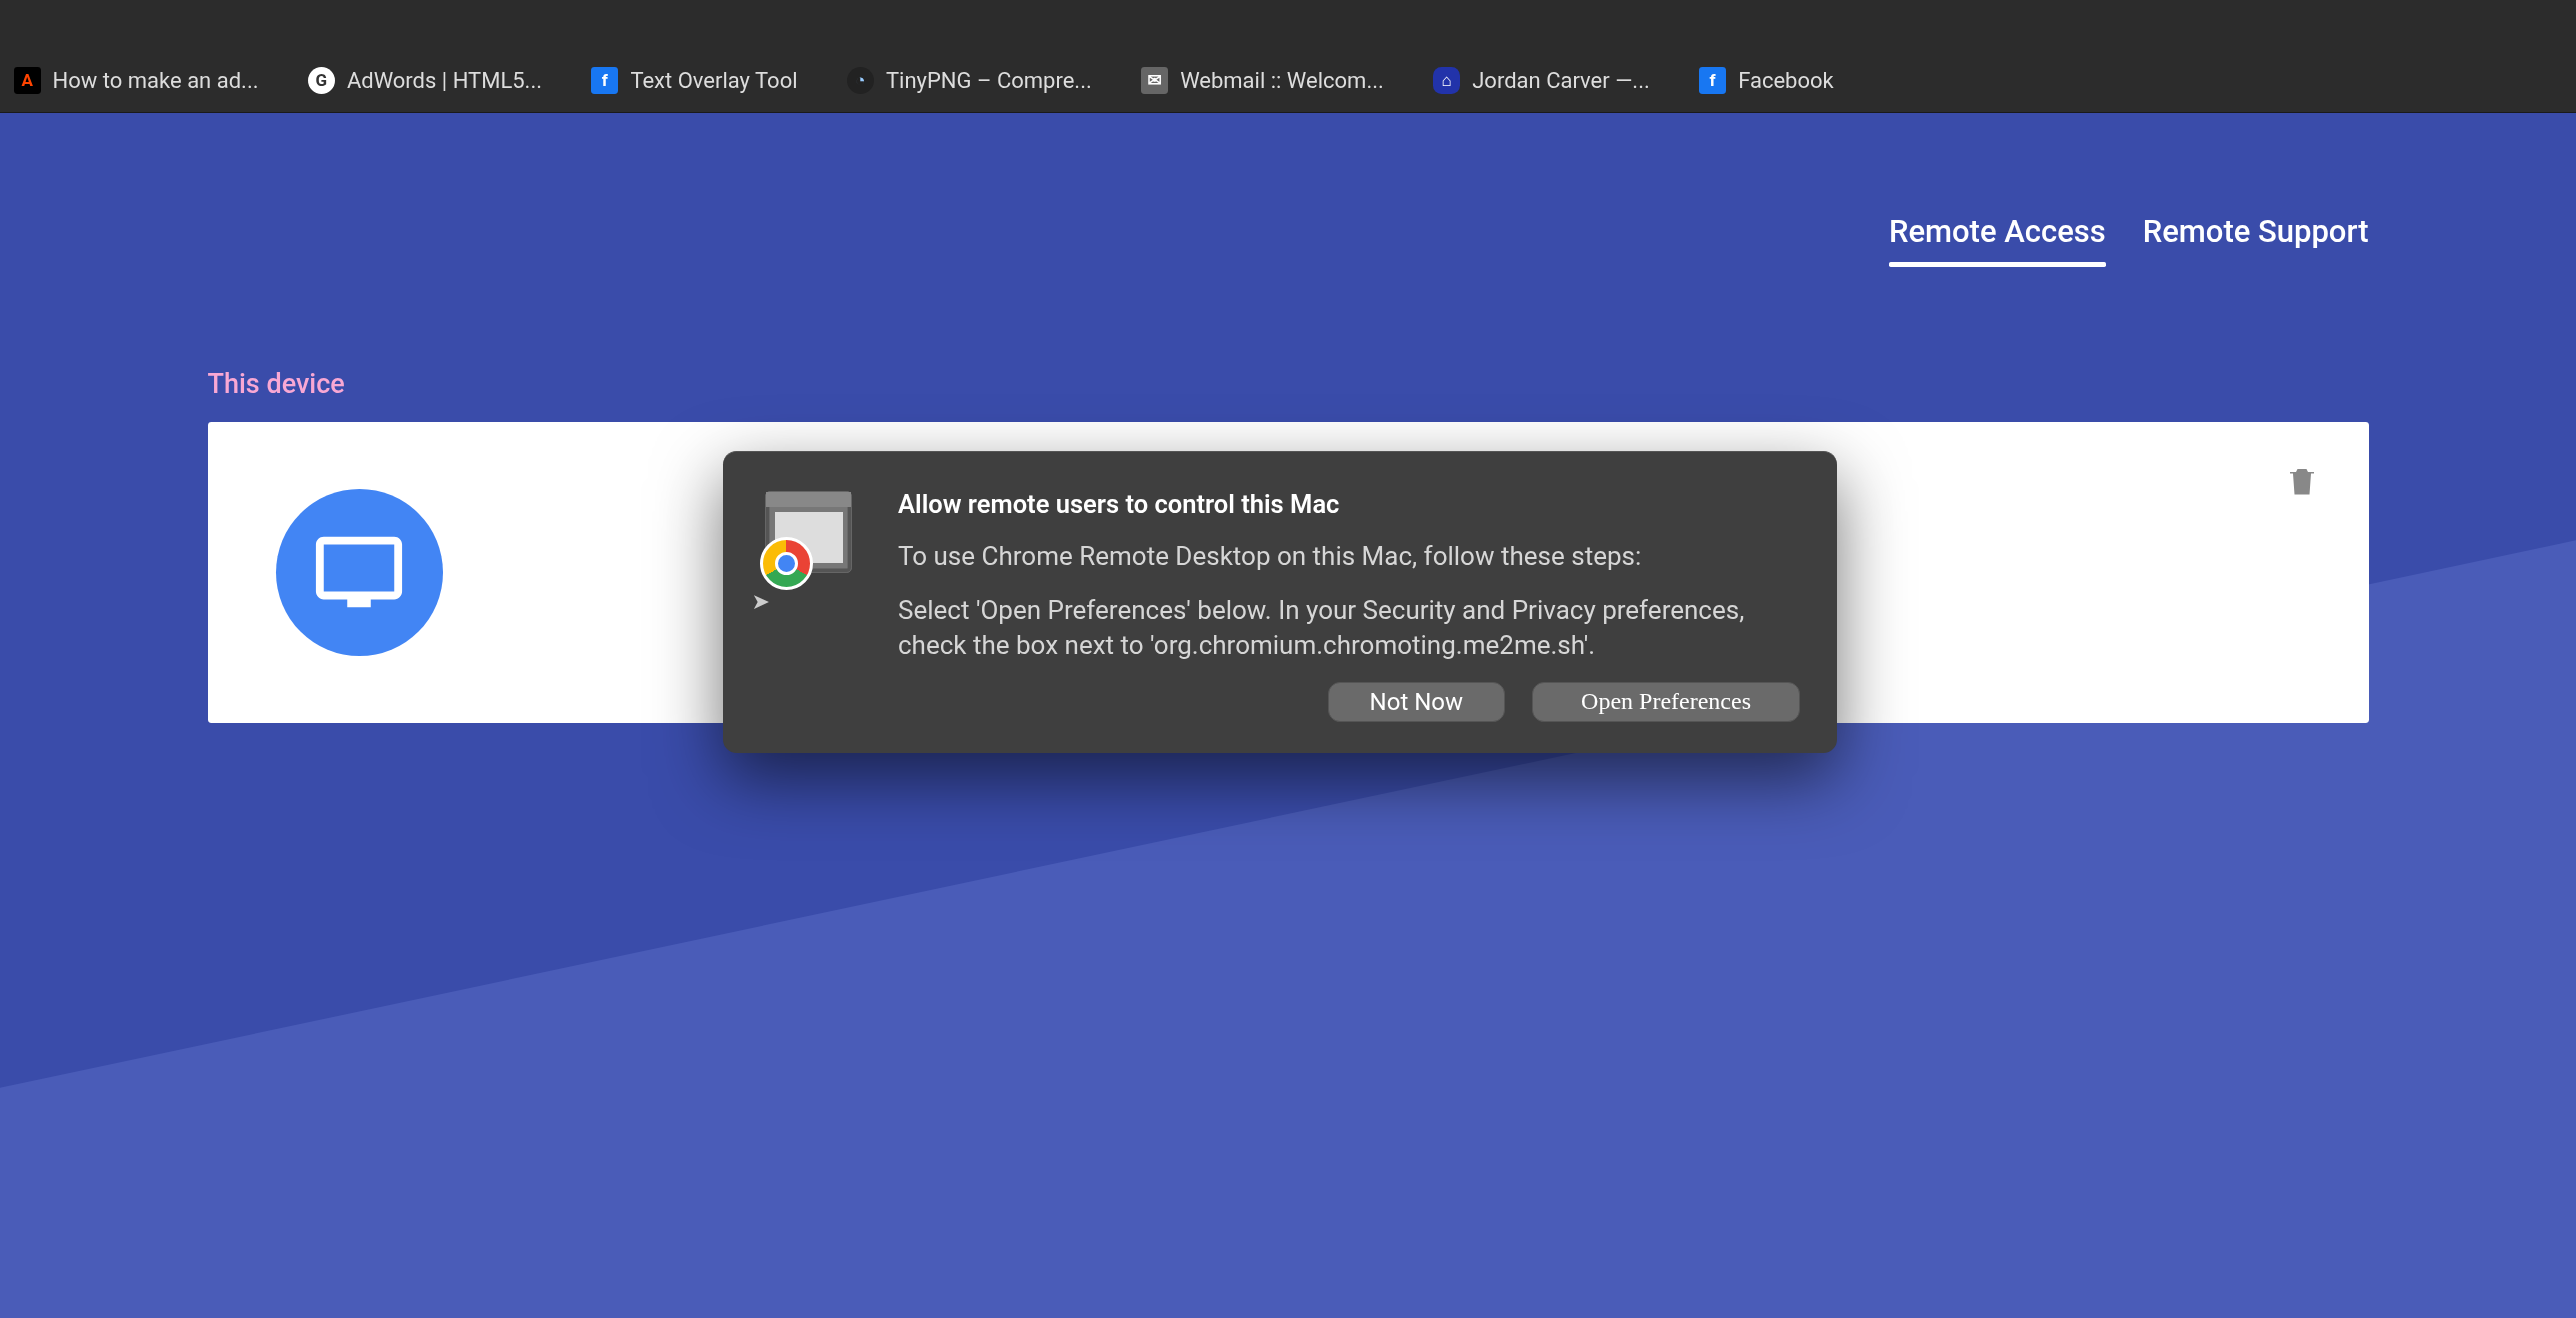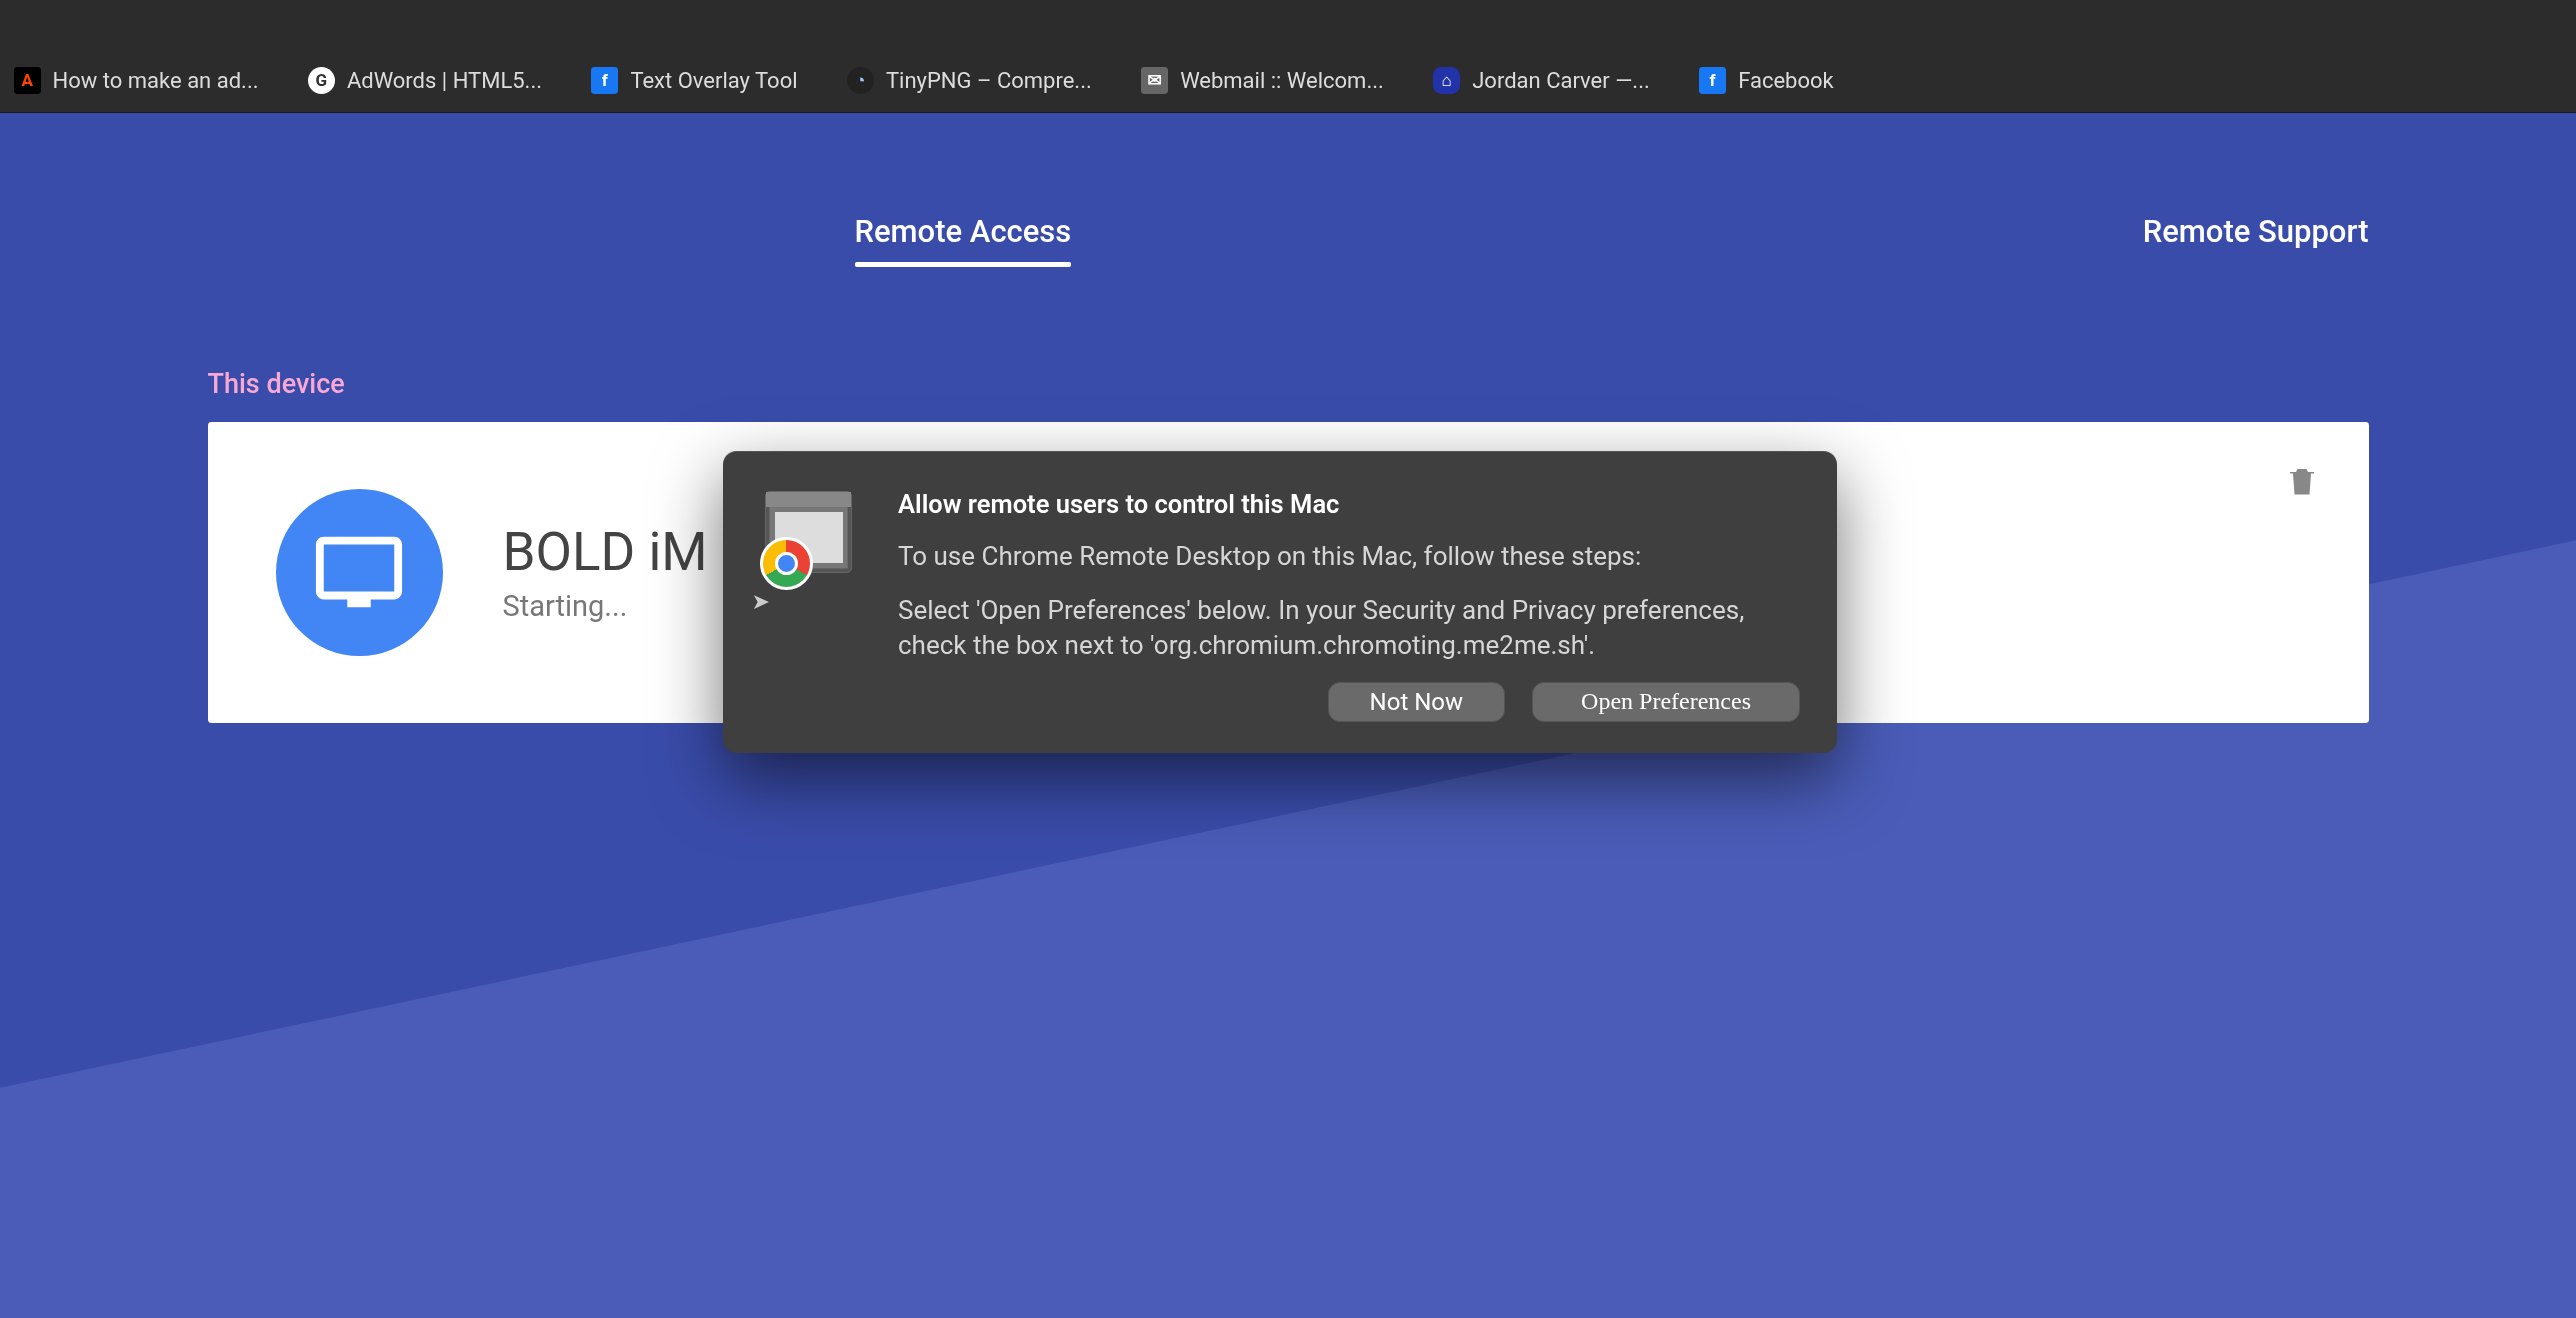--- a/index.html
+++ b/index.html
@@ -68,21 +68,21 @@
     width: 2161px;
     max-width: 100%;
     margin: 0 auto;
     padding-top: 85px;
   }
 
   
   .tabs {
     display: flex;
     gap: 37px;
-    justify-content: space-between;
+    justify-content: flex-end;
     margin-left: 647px;
   }
   .tab {
     color: #fff;
     font-size: 31px;
     font-weight: 500;
     padding: 15.3px 0;
     cursor: pointer;
     position: relative;
   }
@@ -254,24 +254,20 @@
     </div>
 
     <div class="section-title">This device</div>
 
     <div class="device-card">
       <div class="device-icon">
         <svg viewBox="0 0 24 24">
             <path d="M21 3H3c-1.1 0-2 .9-2 2v12c0 1.1.9 2 2 2h6v2h6v-2h6c1.1 0 2-.9 2-2V5c0-1.1-.9-2-2-2zm0 14H3V5h18v12z"></path>
           </svg>
       </div>
-      <div class="device-text">
-        <div class="device-name">BOLD iM</div>
-        <div class="device-status">Starting...</div>
-      </div>
       <div class="trash-icon">
         <svg viewBox="0 0 24 24">
             <path d="M6 7h12l-1 14H7L6 7zm3-3h6l1 2H8l1-2zM4 6h16v1H4z"></path>
           </svg>
       </div>
     </div>
   </div>
 
   <div class="mac-dialog">
     <div class="dlg-icon">

